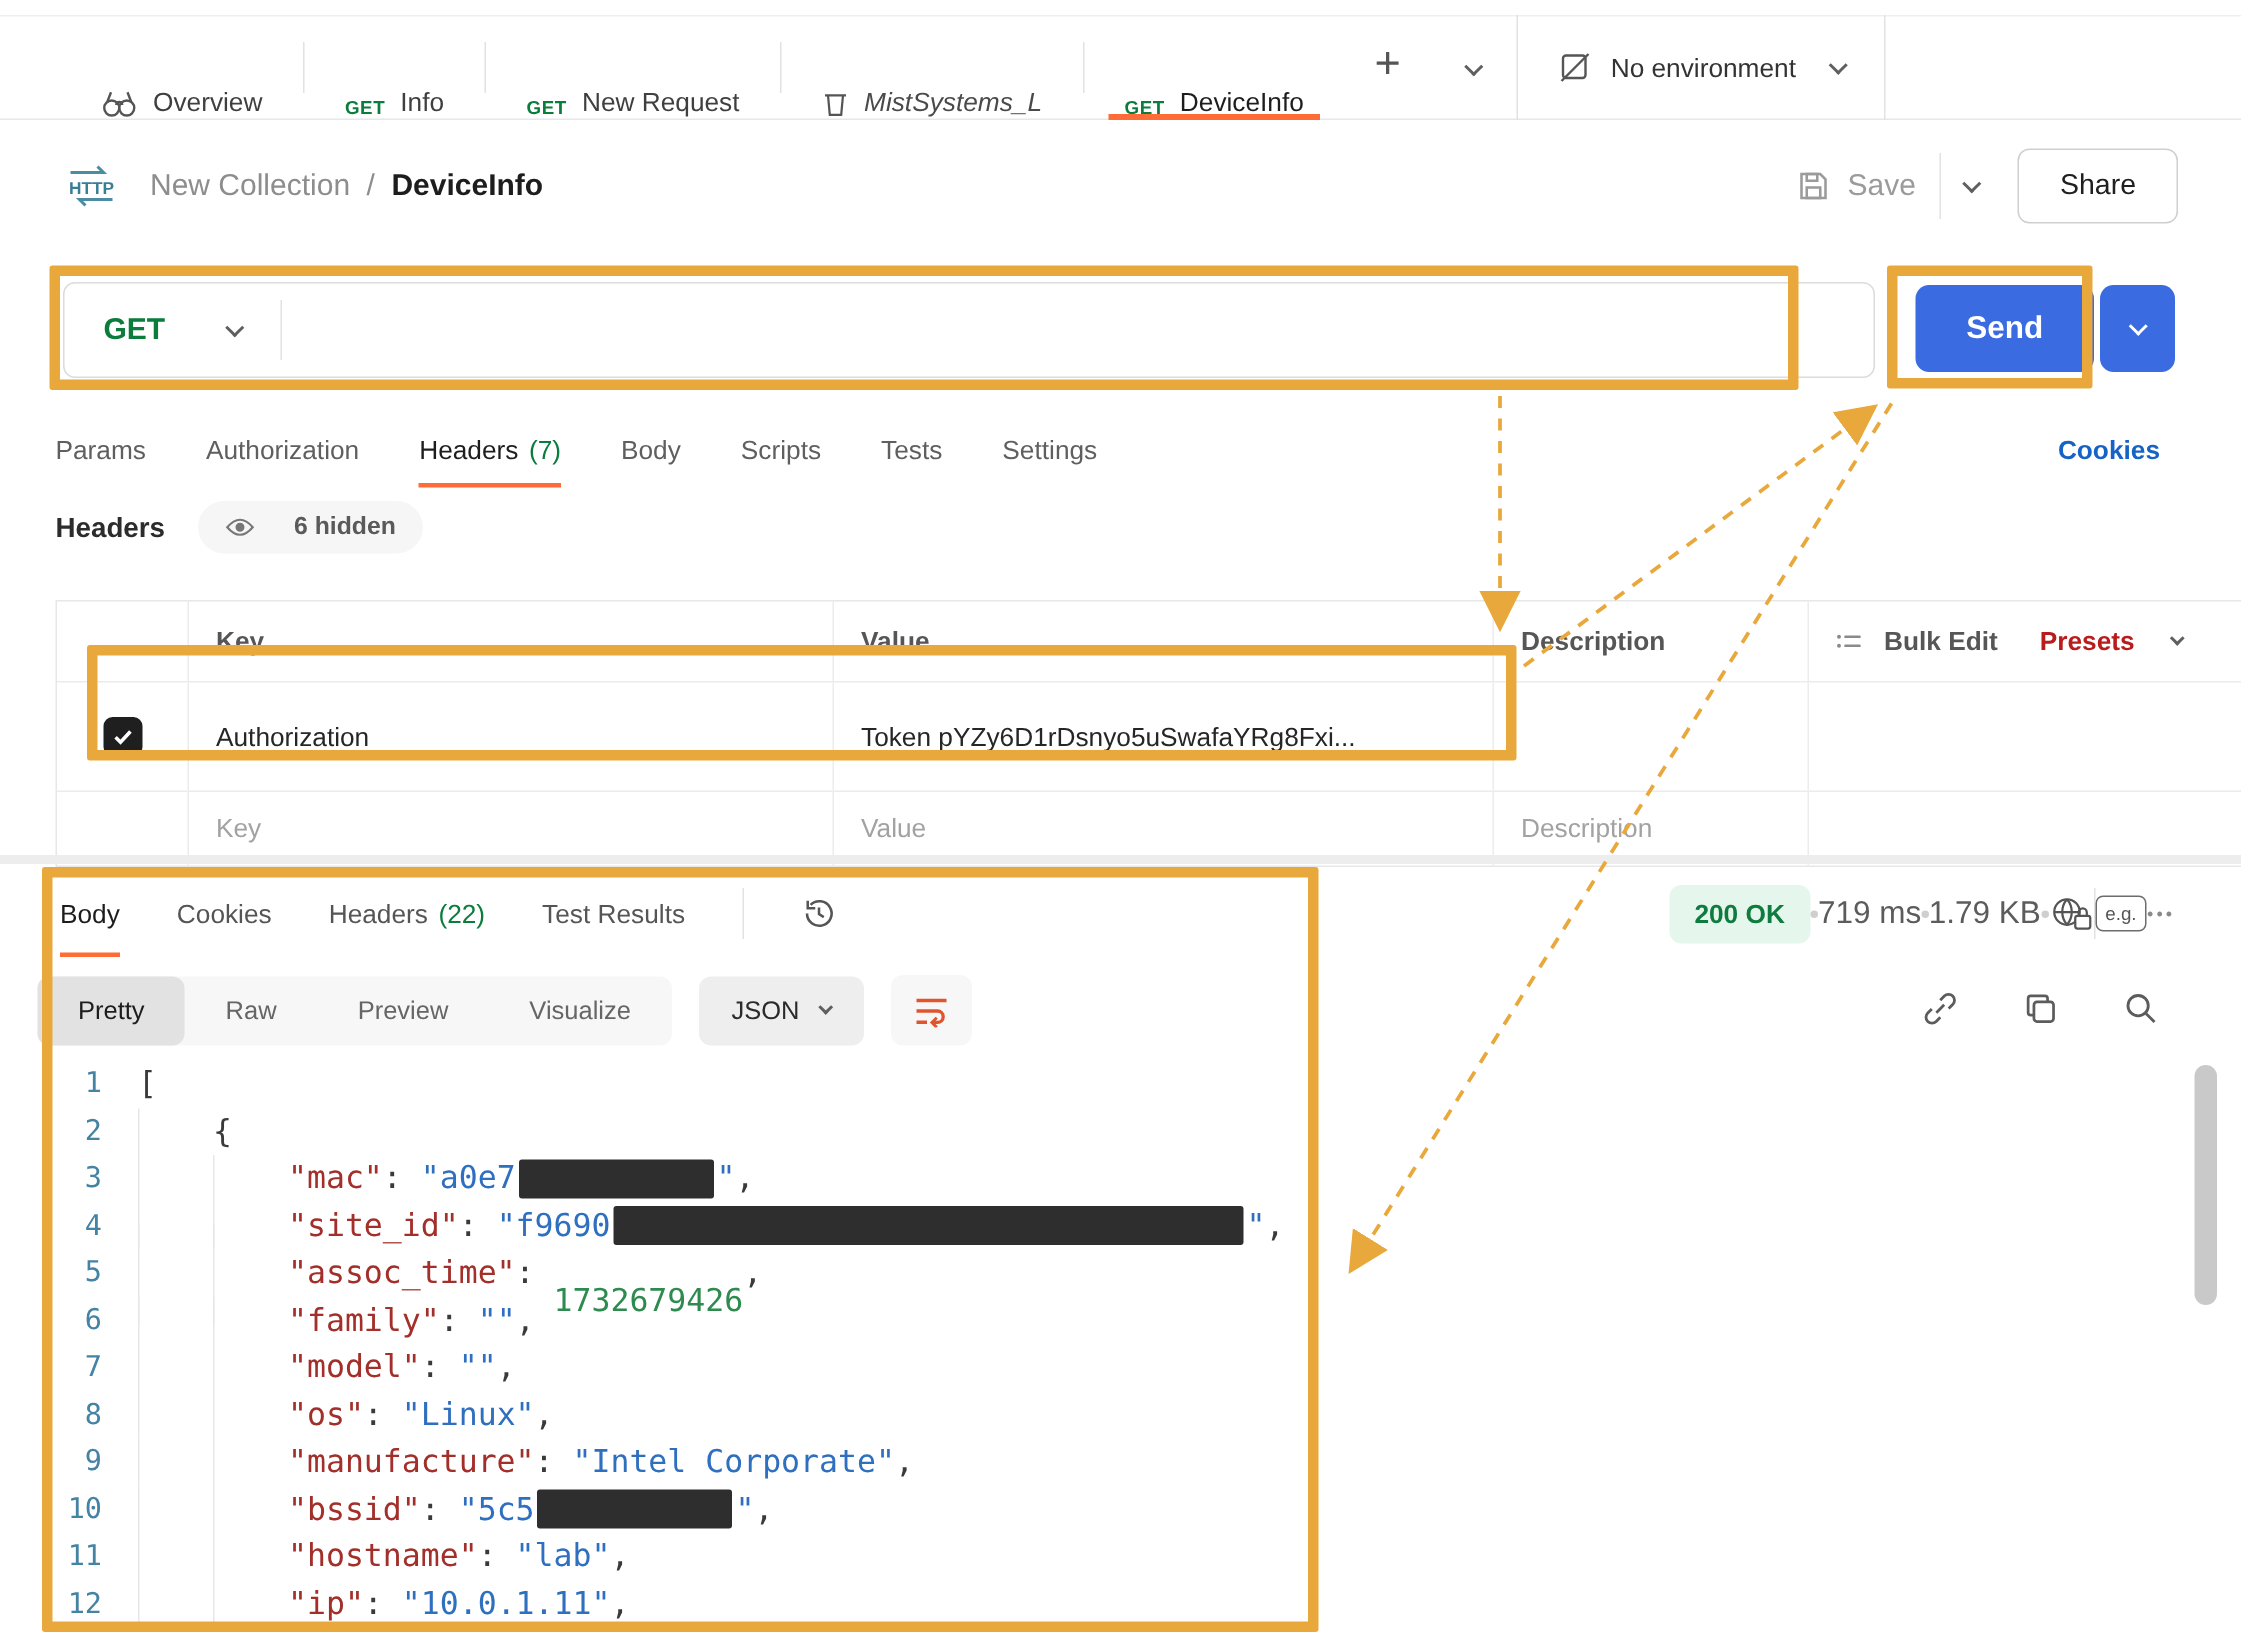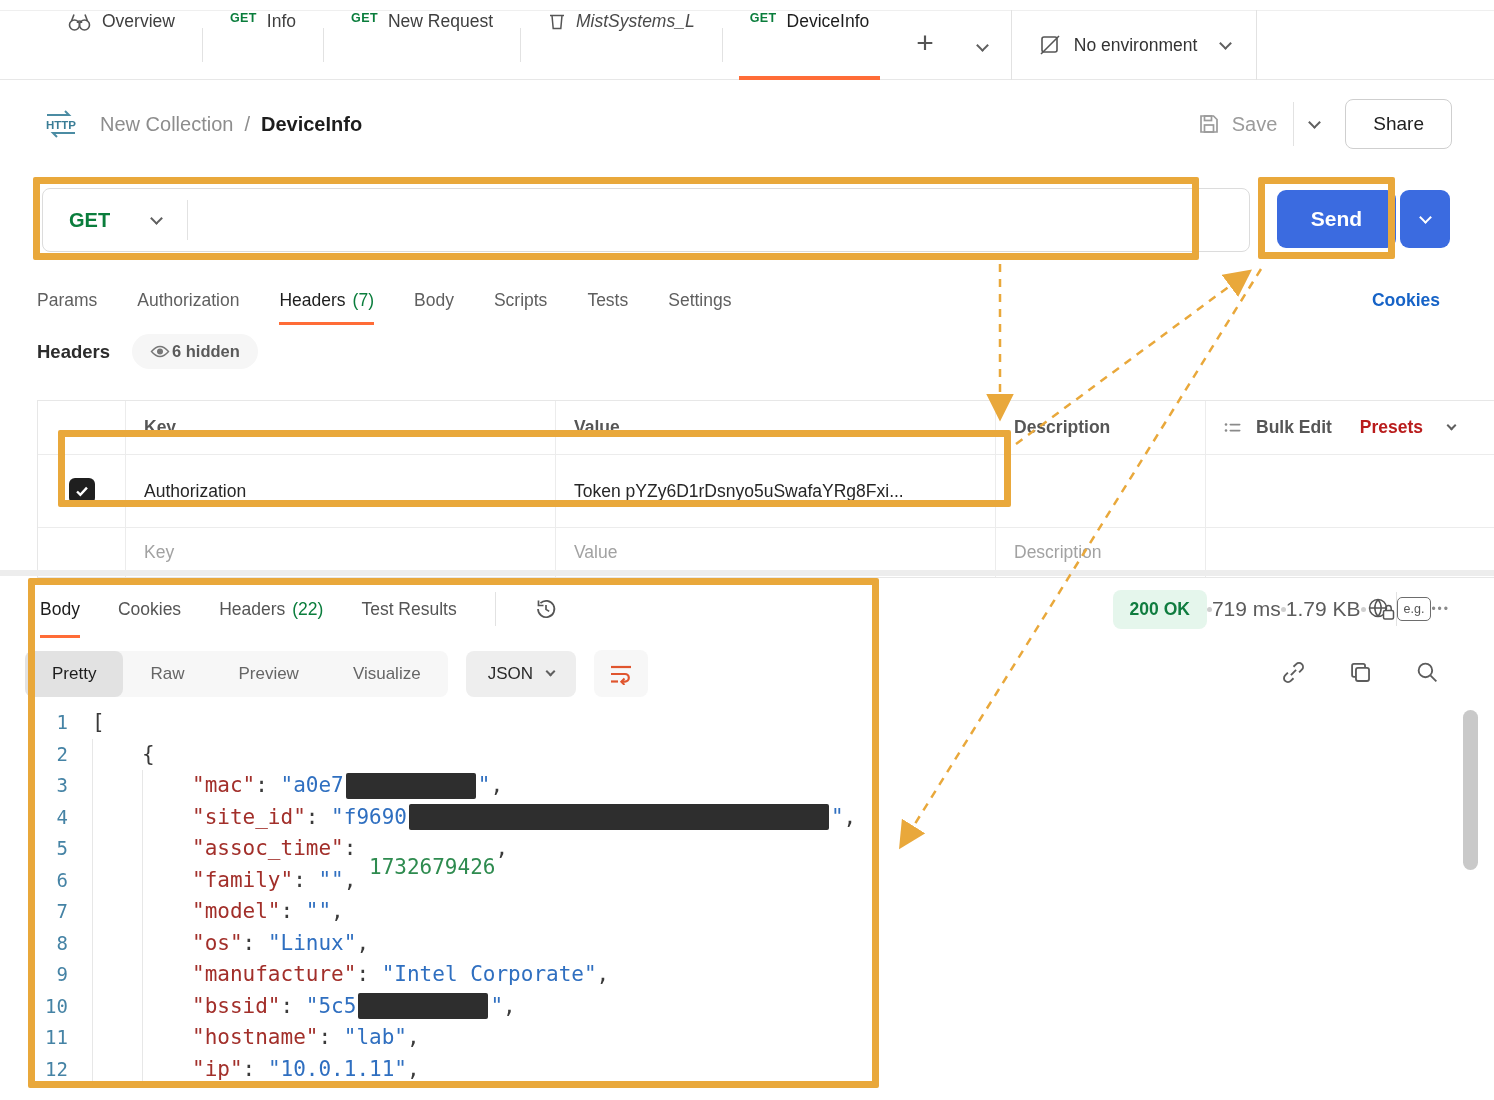--- a/index.html
+++ b/index.html
@@ -14,21 +14,21 @@
   .vdiv.tall { height:70px; }
   .chev { display:inline-block; width:9px; height:9px; border-right:2px solid #5f5f5f; border-bottom:2px solid #5f5f5f; transform:rotate(45deg); margin-top:-4px; }
   .chev.sm { width:7px; height:7px; }
   .chev.white { border-color:#fff; }
   svg { display:block; }
 
   
   .tabbar { position:absolute; top:10px; left:0; right:0; height:70px;
     border-top:1px solid #efefef; border-bottom:1px solid #e7e7e7;
     display:flex; align-items:center; padding-left:40px; }
-  .tab { display:flex; align-items:flex-start; gap:10px; font-size:17.5px; color:#3f3f3f;
+  .tab { display:flex; align-items:flex-end; gap:10px; font-size:17.5px; color:#3f3f3f;
     height:100%; padding:0 27px; position:relative; white-space:nowrap; cursor:default; }
   .tab .method-chip { font-size:12.5px; font-weight:700; color:#0a7d3c; letter-spacing:.4px; }
   .tab.active::after { content:""; position:absolute; left:16px; right:16px; bottom:-1px; height:4px; background:#ff6c37; }
   .tab .trunc { max-width:132px; overflow:hidden; }
   .tab .italic { font-style:italic; color:#4a4a4a; }
   .tab-plus { font-size:30px; font-weight:300; color:#555; padding:0 20px 4px 20px; }
   .tab-caret { padding:0 24px; }
   .env { display:flex; align-items:center; gap:12px; padding:0 26px; font-size:17.5px; color:#333; height:100%; }
   .env .chev { margin-left:12px; }
 
@@ -62,21 +62,21 @@
     display:flex; align-items:center; padding:0 54px 0 37px; gap:40px; font-size:17.5px; color:#5f5f5f; }
   .rtab { position:relative; height:100%; display:flex; align-items:center; gap:7px; white-space:nowrap; }
   .rtab.active { color:#1d1d1d; }
   .rtab.active::after { content:""; position:absolute; left:0; right:0; bottom:3px; height:3px; background:#ff6c37; }
   .count-green { color:#0a7d3c; }
   .cookies-link { margin-left:auto; color:#1663c7; font-weight:700; font-size:17.5px; }
 
   
   .hdr-row { position:absolute; top:334px; left:37px; display:flex; align-items:center; gap:22px; }
   .hdr-title { font-size:18.5px; font-weight:700; color:#2c2c2c; }
-  .hidden-pill { display:flex; align-items:center; gap:2px; background:#f6f6f6; border-radius:18px;
+  .hidden-pill { display:flex; align-items:center; gap:26px; background:#f6f6f6; border-radius:18px;
     padding:8px 18px; font-size:16.5px; font-weight:700; color:#5a5a5a; }
   .htable { position:absolute; top:400px; left:37px; width:1484px; border:1px solid #e7e7e7; font-size:17.5px; background:#fff; }
   .trow { display:grid; grid-template-columns:88px 430px 440px 210px 1fr; }
   .trow + .trow { border-top:1px solid #ececec; }
   .tcell { padding:15px 18px; border-right:1px solid #ececec; display:flex; align-items:center; gap:10px; overflow:hidden; white-space:nowrap; }
   .tcell:last-child { border-right:none; }
   .thead .tcell { color:#565656; font-weight:600; padding:16px 18px; }
   .bulk-cell { gap:0; }
   .bulk-cell .ic { margin-right:14px; }
   .bulk-label { margin-right:28px; color:#565656; font-weight:600; }

